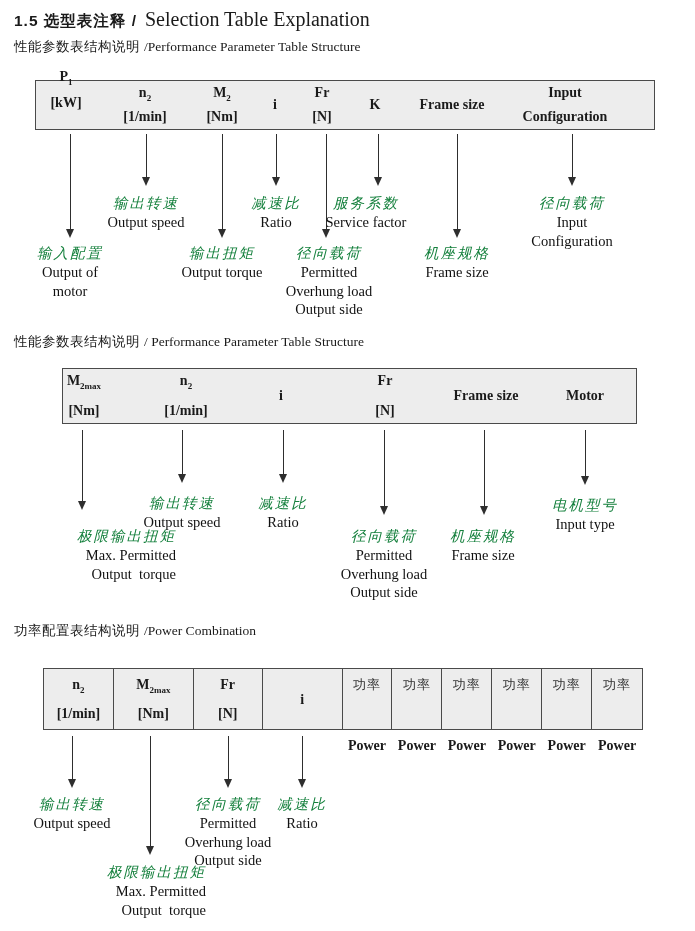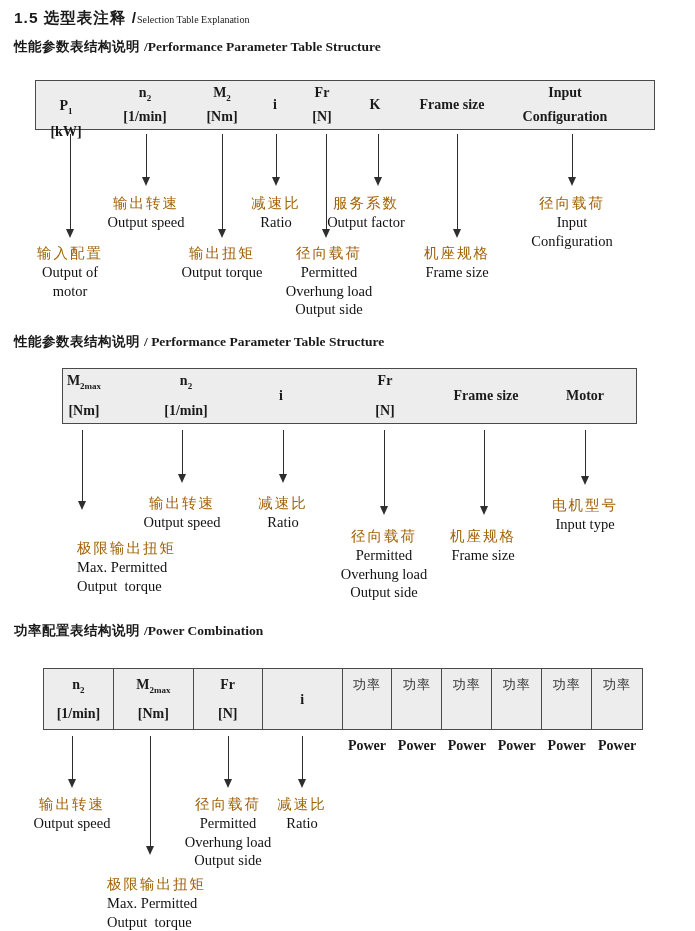--- a/index.html
+++ b/index.html
@@ -2,22 +2,22 @@
 <html><head>
 <meta charset="utf-8">
 <style>
   html,body { margin:0; padding:0; }
   body { width:695px; height:931px; background:#ffffff; position:relative;
          font-family:"Liberation Serif", serif; color:#1a1a1a; }
 
   
   .page-title { position:absolute; left:14px; top:8px; font-size:15.5px; }
   .t-zh { font-weight:bold; font-family:Liberation Sans, sans-serif; letter-spacing:1px; }
-  .t-en { font-family:"Liberation Serif", serif; font-weight:normal; margin-left:0; font-size:10px; }
-  .sec-heading { position:absolute; left:14px; font-size:13.5px; font-weight:bold; }
+  .t-en { font-family:"Liberation Serif", serif; font-weight:normal; margin-left:8px; font-size:20px; }
+  .sec-heading { position:absolute; left:14px; font-size:13.5px; font-weight:normal; }
   .h-zh { font-family:"DejaVu Sans", sans-serif; letter-spacing:0.5px; }
   .h-en { font-family:"Liberation Serif", serif; margin-left:4px; }
 
   
   .tbl { position:absolute; background:#ededed; border:1.5px solid #4a4a4a; box-sizing:border-box; }
 
   
   .cell { position:absolute; transform:translateX(-50%); display:flex; flex-direction:column;
           justify-content:space-between; align-items:center; text-align:center;
           font-family:"Liberation Serif", serif; font-weight:bold; font-size:14px; line-height:18px; }
@@ -35,38 +35,38 @@
   .pen { font-weight:bold;margin-top:45px; }
 
   
   .arrow { position:absolute; width:1.4px; background:#2e2e2e; }
   .arrow::after { content:""; position:absolute; bottom:-8px; left:-3.8px;
                   border-left:4.5px solid transparent; border-right:4.5px solid transparent;
                   border-top:9px solid #2e2e2e; }
 
   
   .callout { position:absolute; transform:translateX(-50%); text-align:center; }
-  .callout.la { transform:none; text-align:left;margin-top:12px; }
-  .zh { font-family:"DejaVu Sans", sans-serif; font-size:14.5px; letter-spacing:2px; color:#a16207; line-height:19px; white-space:pre; }
+  .callout.la { transform:none; text-align:right; }
+  .zh { font-family:"DejaVu Sans", sans-serif; font-size:14.5px; letter-spacing:2px; color:#15803d; line-height:19px; white-space:pre;font-style:italic; }
   .en { font-family:"Liberation Serif", serif; font-size:14.5px; color:#111; line-height:18.5px; white-space:pre; }
 </style>
 </head>
 <body>
 
 <div class="page-title">
   <span class="t-zh">1.5 选型表注释 /</span><span class="t-en">Selection Table Explanation</span>
 </div>
 
 <div class="sec-heading" style="top:38px;">
   <span class="h-zh">性能参数表结构说明</span><span class="h-en">/Performance Parameter Table Structure</span>
 </div>
 
 <div class="tbl" style="left:35px; top:80px; width:620px; height:50px;"></div>
 
-<div class="cell" style="left:66px; top:97px; height:42px;gap:8px;">
+<div class="cell" style="left:66px; top:68px; height:42px;gap:8px;">
   <div><span>P</span><sub class="sb">1</sub></div>
   <div>[kW]</div>
 </div>
 <div class="cell" style="left:145px; top:84px; height:42px;">
   <div><span>n</span><sub class="sb">2</sub></div>
   <div>[1/min]</div>
 </div>
 <div class="cell" style="left:222px; top:84px; height:42px;text-align:right;">
   <div><span>M</span><sub class="sb">2</sub></div>
   <div>[Nm]</div>
@@ -101,21 +101,21 @@
 <div class="callout" style="left:146px; top:194px;">
   <div class="zh">输出转速</div>
   <div class="en">Output speed</div>
 </div>
 <div class="callout" style="left:276px; top:194px;">
   <div class="zh">减速比</div>
   <div class="en">Ratio</div>
 </div>
 <div class="callout" style="left:366px; top:194px;">
   <div class="zh">服务系数</div>
-  <div class="en">Output factor</div>
+  <div class="en">Service factor</div>
 </div>
 <div class="callout" style="left:572px; top:194px;">
   <div class="zh">径向载荷</div>
   <div class="en">Input</div>
   <div class="en">Configuration</div>
 </div>
 <div class="callout" style="left:70px; top:244px;">
   <div class="zh">输入配置</div>
   <div class="en">Output of</div>
   <div class="en">motor</div>

